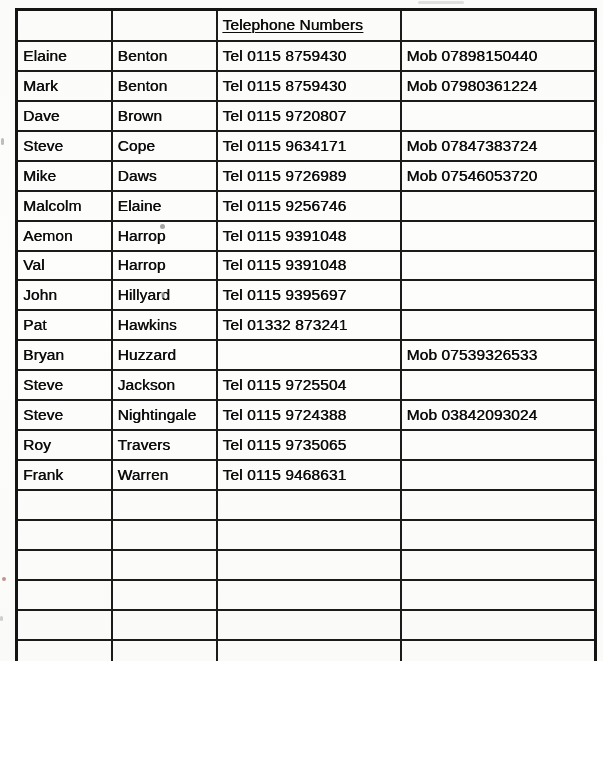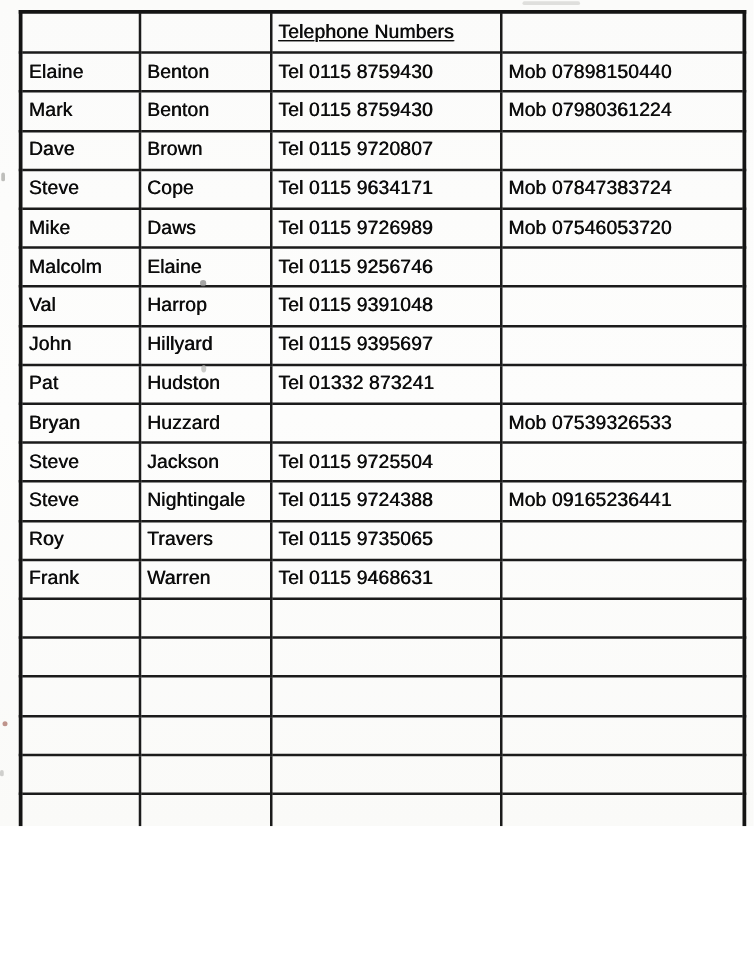--- a/index.html
+++ b/index.html
@@ -117,54 +117,60 @@
           <td>Tel 0115 9726989</td>
           <td>Mob 07546053720</td>
         </tr>
         <tr>
           <td>Malcolm</td>
           <td>Elaine</td>
           <td>Tel 0115 9256746</td>
           <td></td>
         </tr>
         <tr>
+          <td>Aemon</td>
+          <td>Harrop</td>
+          <td>Tel 0115 9391048</td>
+          <td></td>
+        </tr>
+        <tr>
           <td>Val</td>
           <td>Harrop</td>
           <td>Tel 0115 9391048</td>
           <td></td>
         </tr>
         <tr>
           <td>John</td>
           <td>Hillyard</td>
           <td>Tel 0115 9395697</td>
           <td></td>
         </tr>
         <tr>
           <td>Pat</td>
-          <td>Hudston</td>
+          <td>Hawkins</td>
           <td>Tel 01332 873241</td>
           <td></td>
         </tr>
         <tr>
           <td>Bryan</td>
           <td>Huzzard</td>
           <td></td>
           <td>Mob 07539326533</td>
         </tr>
         <tr>
           <td>Steve</td>
           <td>Jackson</td>
           <td>Tel 0115 9725504</td>
           <td></td>
         </tr>
         <tr>
           <td>Steve</td>
           <td>Nightingale</td>
           <td>Tel 0115 9724388</td>
-          <td>Mob 09165236441</td>
+          <td>Mob 03842093024</td>
         </tr>
         <tr>
           <td>Roy</td>
           <td>Travers</td>
           <td>Tel 0115 9735065</td>
           <td></td>
         </tr>
         <tr>
           <td>Frank</td>
           <td>Warren</td>

